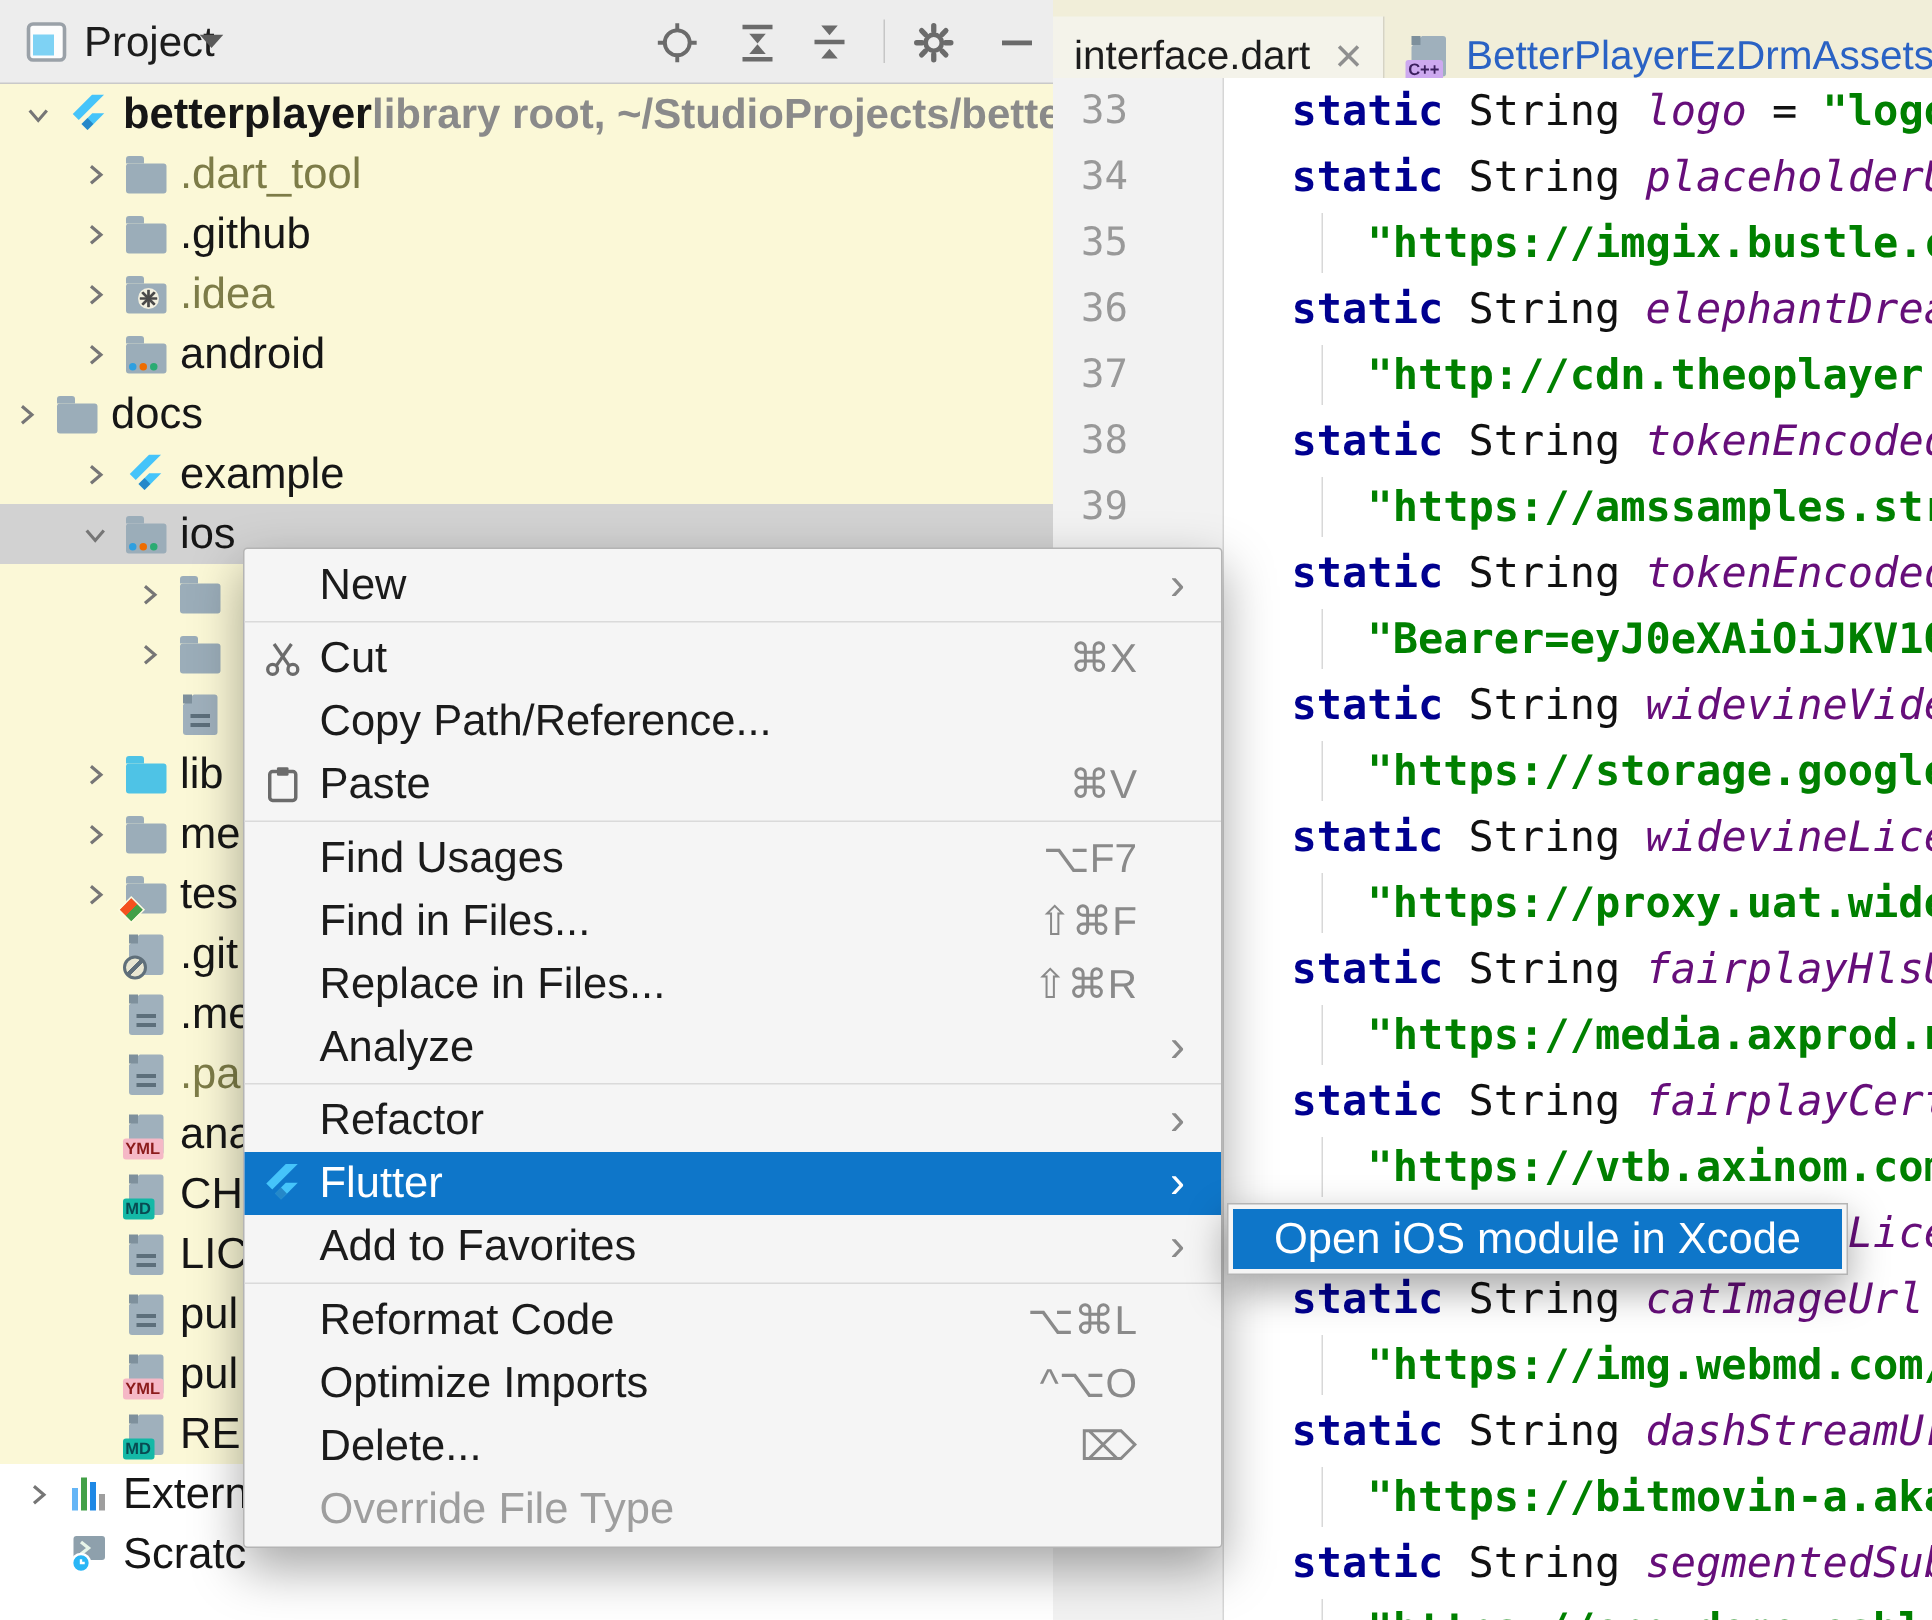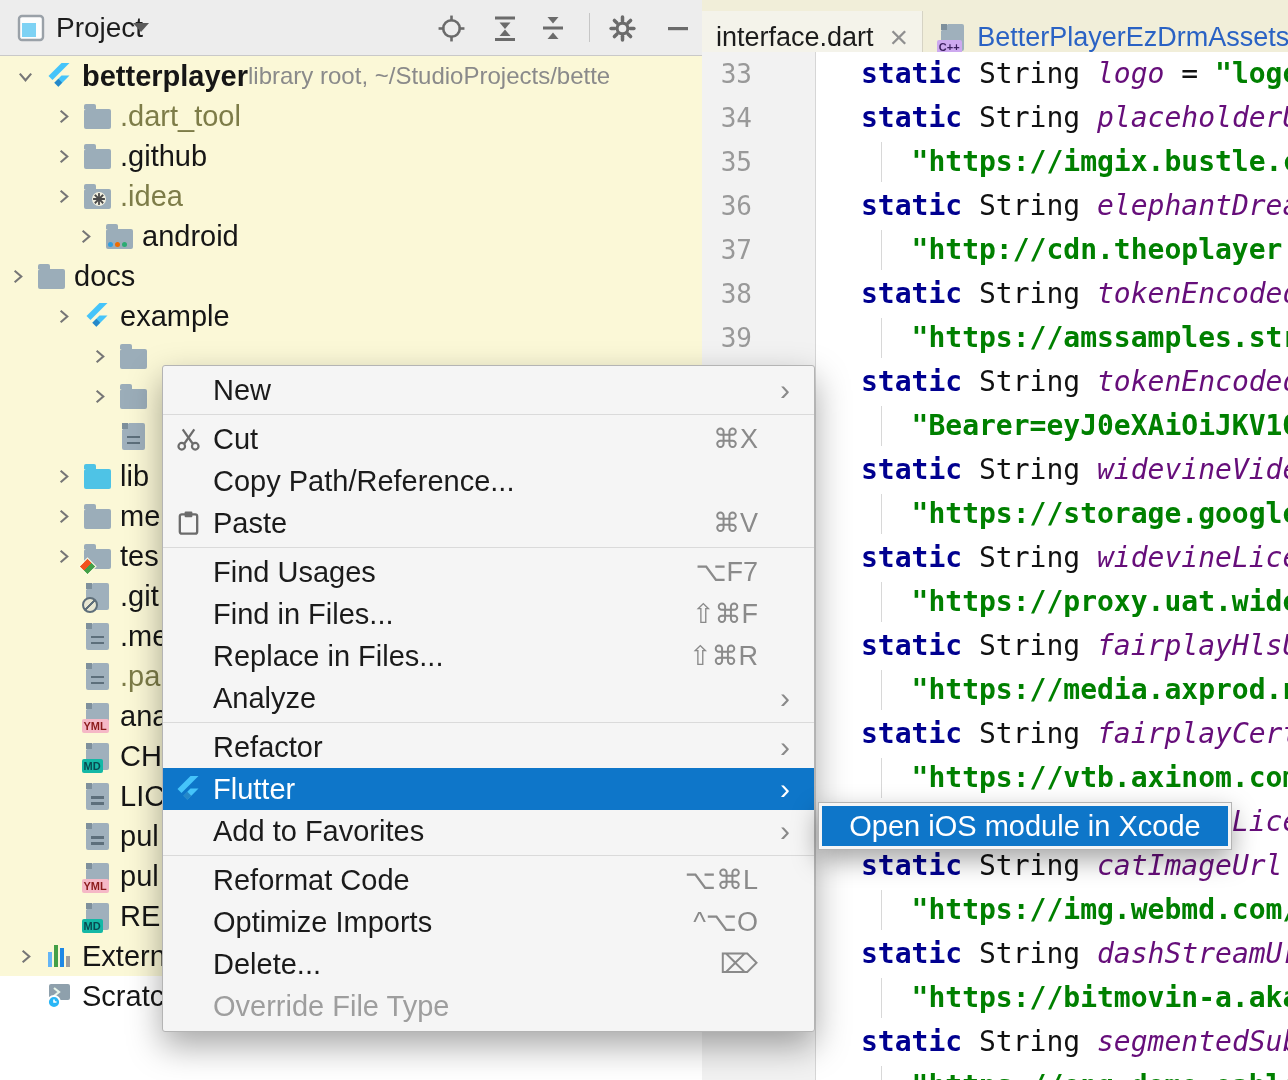--- a/index.html
+++ b/index.html
@@ -25,21 +25,21 @@
   #tree-cream{position:absolute;left:0;top:56px;width:702px;height:920px;background:var(--treebg);}
   #tree{position:absolute;left:0;top:56px;width:702px;}
   .trow{height:40px;display:flex;align-items:center;font-size:29px;color:#161616;white-space:nowrap;}
   .trow.selected{background:var(--sel);}
   .chev{width:34px;min-width:34px;display:flex;align-items:center;justify-content:center;}
   .chev.down svg{transform:rotate(90deg);}
   .ticon{width:34px;min-width:34px;display:flex;align-items:center;justify-content:center;position:relative;}
   .tlabel{margin-left:6px;}
   .tlabel.b{font-weight:bold;}
   .tlabel.olive{color:var(--olive);}
-  .tsuffix{color:#8a8a8a;font-size:24px;}
+  .tsuffix{color:#8a8a8a;font-size:28px;font-weight:bold;}
 
   
   .fo{width:27px;height:20px;background:#9badb9;border-radius:2px;position:relative;margin-top:5px;}
   .fo::before{content:"";position:absolute;top:-5px;left:0;width:12px;height:5px;background:inherit;border-radius:2px 2px 0 0;}
   .fo.lib{background:#4ec3e6;}
   .dots{position:absolute;left:2px;bottom:2px;display:flex;gap:2px;}
   .dots b{width:5px;height:5px;border-radius:50%;}
   .dots b:nth-child(1){background:#2f9fe0;}
   .dots b:nth-child(2){background:#ef6c00;}
   .dots b:nth-child(3){background:#2bab72;}
@@ -220,21 +220,21 @@
               <svg class="ideab" width="12" height="12" viewBox="0 0 12 12" stroke="#4a4a4a" stroke-width="1.8">
                 <line x1="6" y1="0" x2="6" y2="12"></line>
                 <line x1="0" y1="6" x2="12" y2="6"></line>
                 <line x1="1.5" y1="1.5" x2="10.5" y2="10.5"></line>
                 <line x1="10.5" y1="1.5" x2="1.5" y2="10.5"></line>
               </svg>
             </span>
           </span>
           <span class="tlabel olive">.idea</span>
         </div>
-        <div class="trow" style="padding-left: 68px;">
+        <div class="trow" style="padding-left: 46px;">
           <span class="chev">
             <svg width="19" height="19" viewBox="0 0 20 20" fill="none" stroke="#767676" stroke-width="2.2">
               <path d="M7 4l7 6-7 6"></path>
             </svg>
           </span>
           <span class="ticon">
             <span class="fo">
               <i class="dots">
                 <b></b>
                 <b></b>
@@ -262,20 +262,37 @@
             </svg>
           </span>
           <span class="ticon">
             <svg width="26" height="26" viewBox="0 0 24 24">
               <path fill="#45c4fa" d="M14.3 0 2.3 12l3.7 3.7L21.7 0z"></path>
               <path fill="#45c4fa" d="M14.3 11.5 7.7 18.2l3.7 3.7 3-3 7.3-7.4z"></path>
               <path fill="#0b57a0" opacity=".55" d="M7.7 18.2l3.7-3.7 3.6 3.7-3.6 3.7z"></path>
             </svg>
           </span>
           <span class="tlabel">example</span>
+        </div>
+        <div class="trow selected" style="padding-left: 46px;">
+          <span class="chev down">
+            <svg width="19" height="19" viewBox="0 0 20 20" fill="none" stroke="#767676" stroke-width="2.2">
+              <path d="M7 4l7 6-7 6"></path>
+            </svg>
+          </span>
+          <span class="ticon">
+            <span class="fo">
+              <i class="dots">
+                <b></b>
+                <b></b>
+                <b></b>
+              </i>
+            </span>
+          </span>
+          <span class="tlabel">ios</span>
         </div>
         <div class="trow" style="padding-left: 82px;">
           <span class="chev">
             <svg width="19" height="19" viewBox="0 0 20 20" fill="none" stroke="#767676" stroke-width="2.2">
               <path d="M7 4l7 6-7 6"></path>
             </svg>
           </span>
           <span class="ticon">
             <span class="fo"></span>
           </span>

